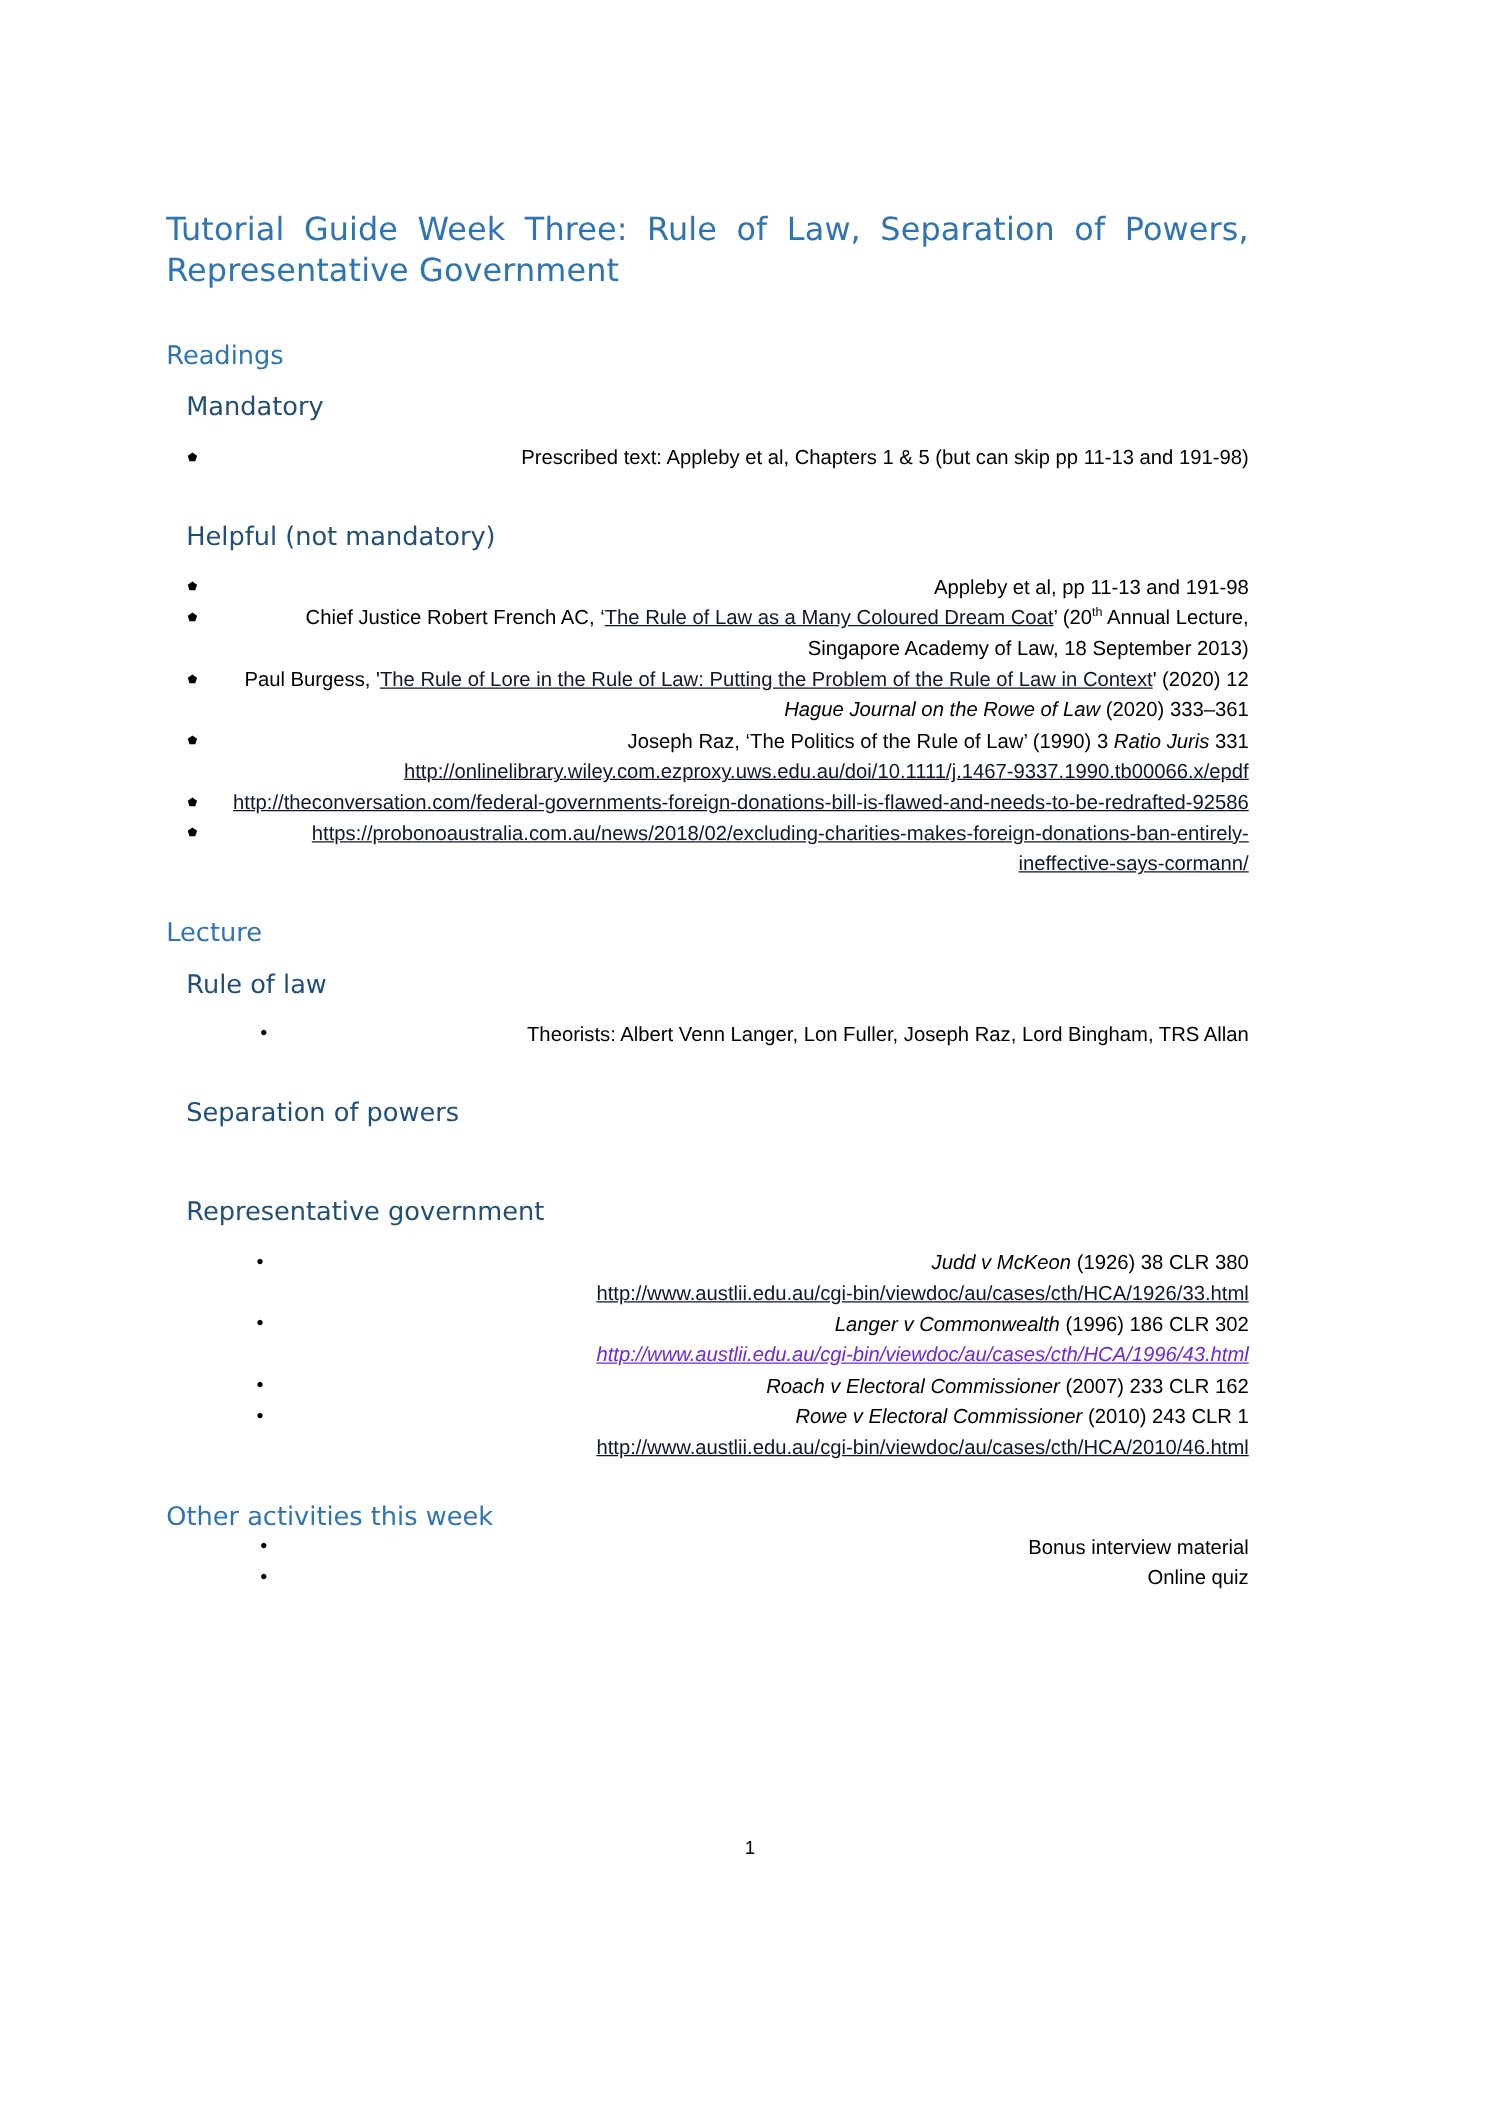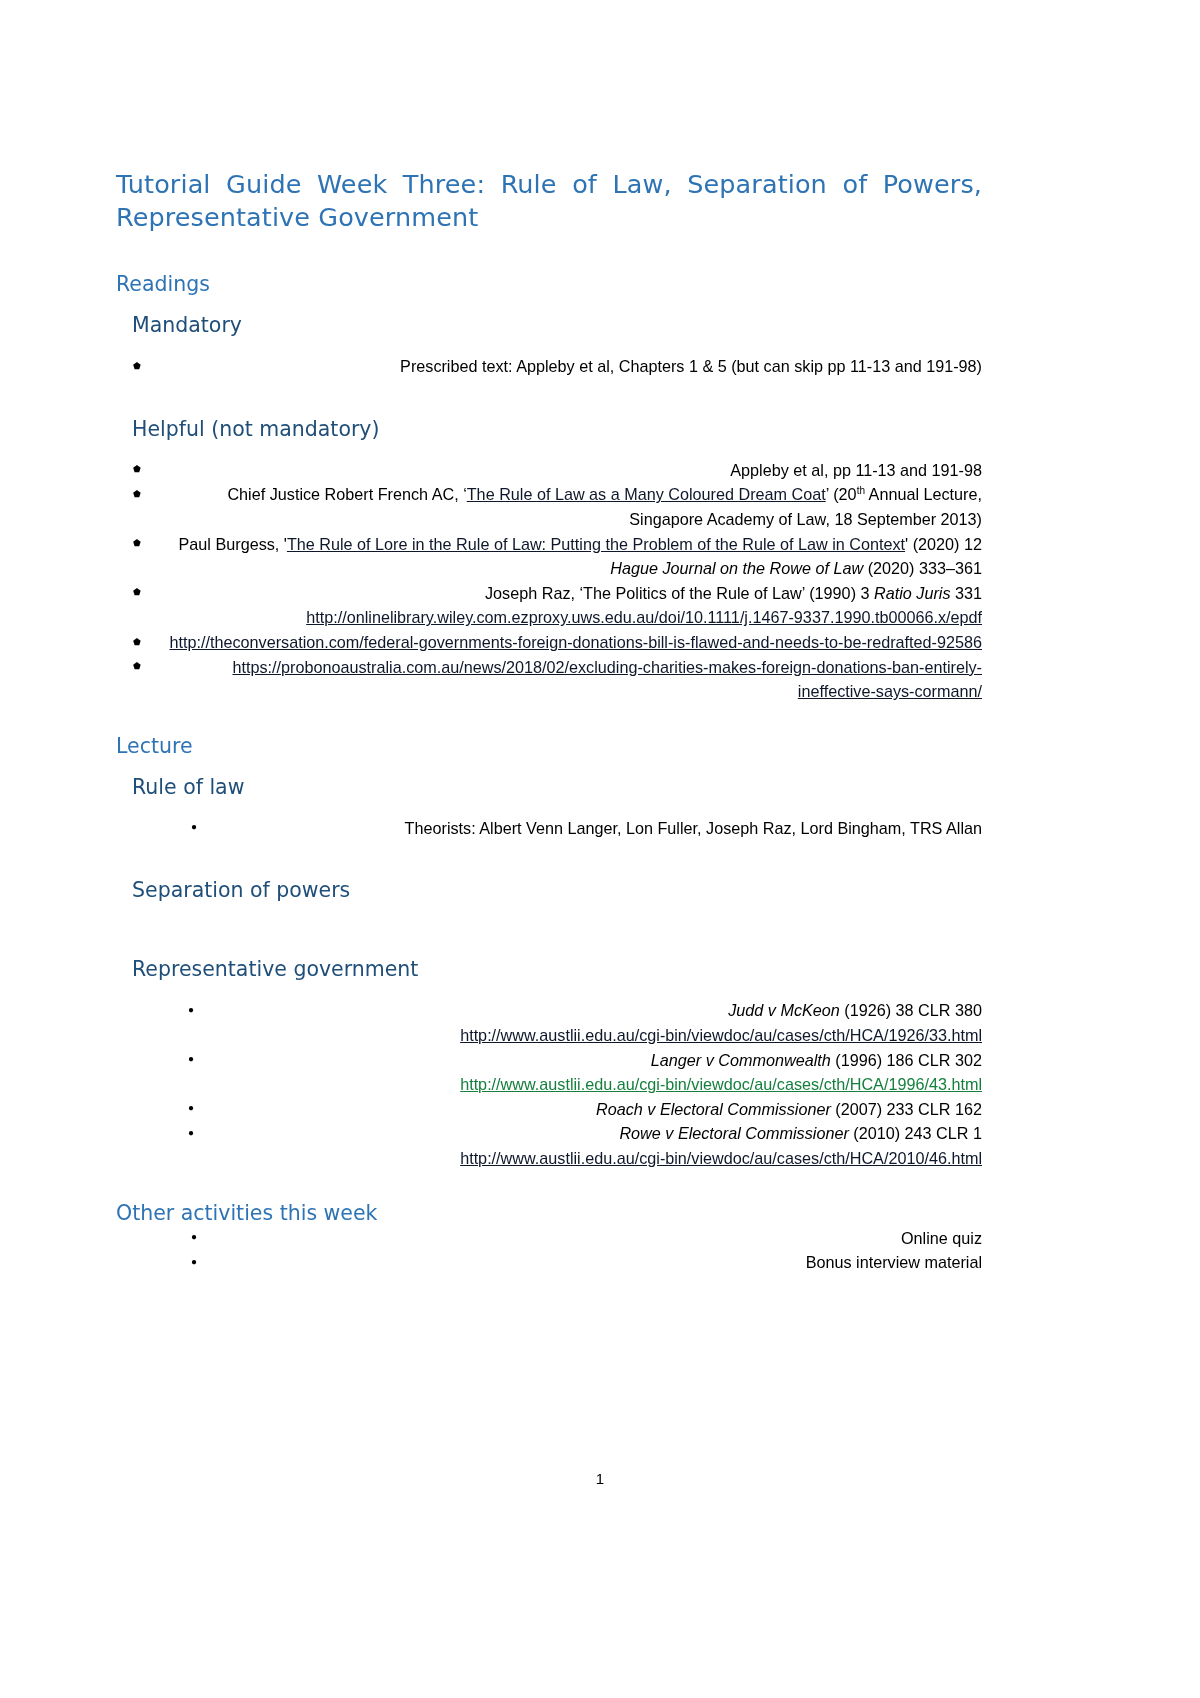--- a/index.html
+++ b/index.html
@@ -16,21 +16,21 @@
     position: relative;
     width: 1200px;
     height: 1698px;
     background: #ffffff;
     margin: 0 auto;
     box-sizing: border-box;
     overflow: hidden;
   }
   .content {
     position: absolute;
-    left: 116px;
+    left: 133px;
     top: 168px;
     width: 866px;
   }
 
   
   h1.doc-title {
     font-family: "DejaVu Sans", sans-serif;
     font-size: 25.5px;
     font-weight: normal;
     color: #2E74B5;
@@ -107,22 +107,23 @@
     content: "\25CF";
     font-size: 10px;
   }
 
   a.lnk, .lnk {
     color: #0f172a;
     text-decoration: underline;
     word-break: break-word;
   }
   .lnk-i {
-    color: #15803d;
+    color: #6d28d9;
     text-decoration: underline;
+    font-style: italic;
     word-break: break-word;
   }
   .it { font-style: italic; }
   sup { font-size: 0.62em; vertical-align: super; line-height: 0; }
 
   .pagenum {
     position: absolute;
     left: 0;
     top: 1470px;
     width: 1200px;
@@ -224,24 +225,24 @@
       </li>
 
     </ul>
 
     <div class="sp-lg"></div>
 
     <h2 class="h-major">Other activities this week</h2>
 
     <ul class="bul indent">
       <li>
+        <span>Bonus interview material</span>
+      </li>
+      <li>
         <span>Online quiz</span>
       </li>
-      <li>
-        <span>Bonus interview material</span>
-      </li>
     </ul>
 
   </div>
 
   <div class="pagenum">1</div>
 
 </div>
 
 </body></html>

